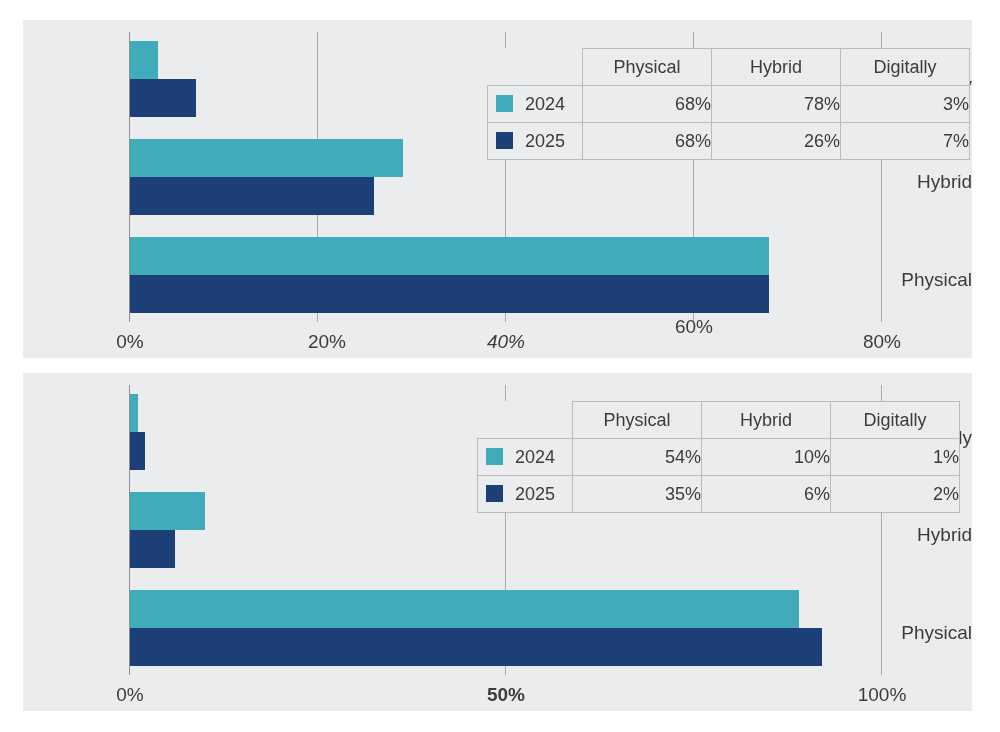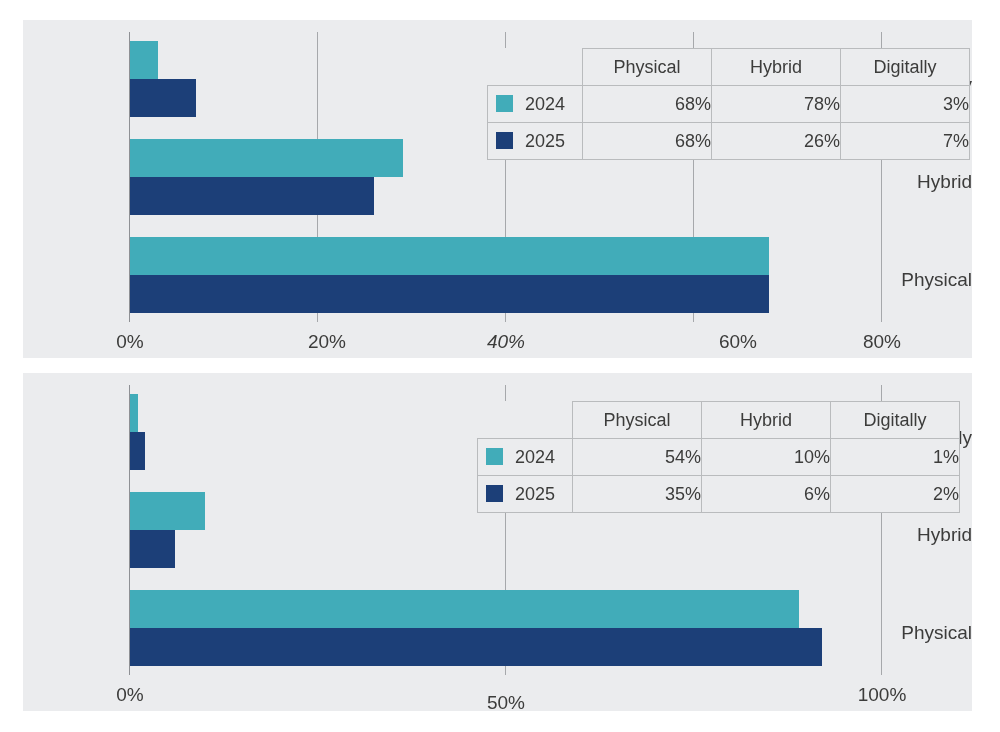--- a/index.html
+++ b/index.html
@@ -142,21 +142,21 @@
 
       <div class="bar y2024" style="left:107px; top:119px; width:273px;"></div>
       <div class="bar y2025" style="left:107px; top:157px; width:244px;"></div>
 
       <div class="bar y2024" style="left:107px; top:217px; width:639px;"></div>
       <div class="bar y2025" style="left:107px; top:255px; width:639px;"></div>
 
       <div class="xtick" style="left:107px; top:312px;">0%</div>
       <div class="xtick" style="left:304px; top:312px;text-align:right;">20%</div>
       <div class="xtick" style="left:483px; top:312px;font-style:italic;">40%</div>
-      <div class="xtick" style="left:671px; top:312px;margin-left:44px;">60%</div>
+      <div class="xtick" style="left:671px; top:297px;">60%</div>
       <div class="xtick" style="left:859px; top:312px;">80%</div>
 
       <table class="legend-table" style="left:464px; top:28px;">
         <tbody>
             <tr>
           <td class="corner-cell"></td>
           <th class="hdr">Physical</th>
           <th class="hdr">Hybrid</th>
           <th class="hdr">Digitally</th>
         </tr>
@@ -196,21 +196,21 @@
       <div class="bar y2024" style="left:107px; top:21px; width:8px;"></div>
       <div class="bar y2025" style="left:107px; top:59px; width:15px;"></div>
 
       <div class="bar y2024" style="left:107px; top:119px; width:75px;"></div>
       <div class="bar y2025" style="left:107px; top:157px; width:45px;"></div>
 
       <div class="bar y2024" style="left:107px; top:217px; width:669px;"></div>
       <div class="bar y2025" style="left:107px; top:255px; width:692px;"></div>
 
       <div class="xtick" style="left:107px; top:312px;">0%</div>
-      <div class="xtick" style="left:483px; top:320px;">50%</div>
+      <div class="xtick" style="left:483px; top:312px;font-weight:bold;">50%</div>
       <div class="xtick" style="left:859px; top:312px;">100%</div>
 
       <table class="legend-table" style="left:454px; top:28px;">
         <tbody>
             <tr>
           <td class="corner-cell"></td>
           <th class="hdr">Physical</th>
           <th class="hdr">Hybrid</th>
           <th class="hdr">Digitally</th>
         </tr>

